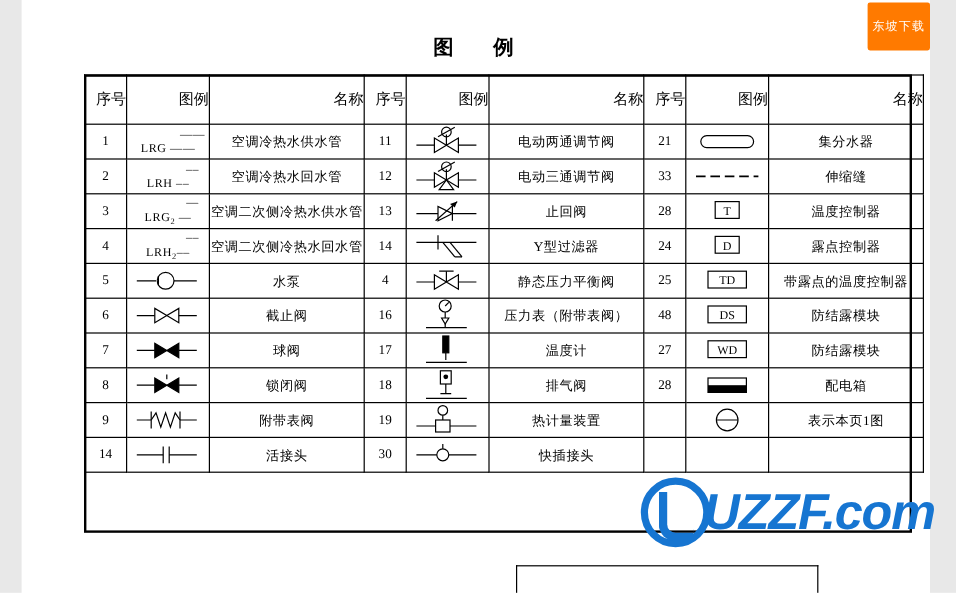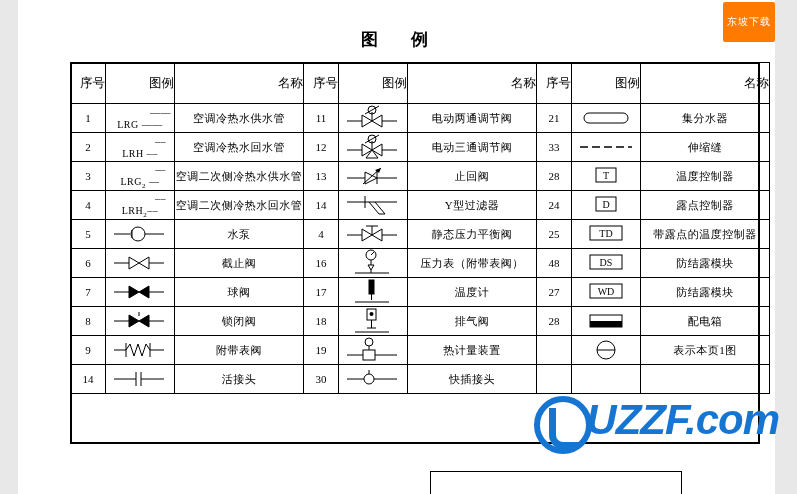--- a/index.html
+++ b/index.html
@@ -107,20 +107,21 @@
     font-size: 11px;
     letter-spacing: 0.5px;
   }
 
   
   #watermark {
     position: absolute;
     right: 18px;
     bottom: 36px;
     display: flex;
+    align-items: center;
     height: 62px;
     pointer-events: none;
   }
   #wm-circle {
     width: 58px; height: 58px;
     border-radius: 50%;
     border: 6px solid #1675d1;
     box-sizing: border-box;
     position: relative;
     background: rgba(255,255,255,0.0);

